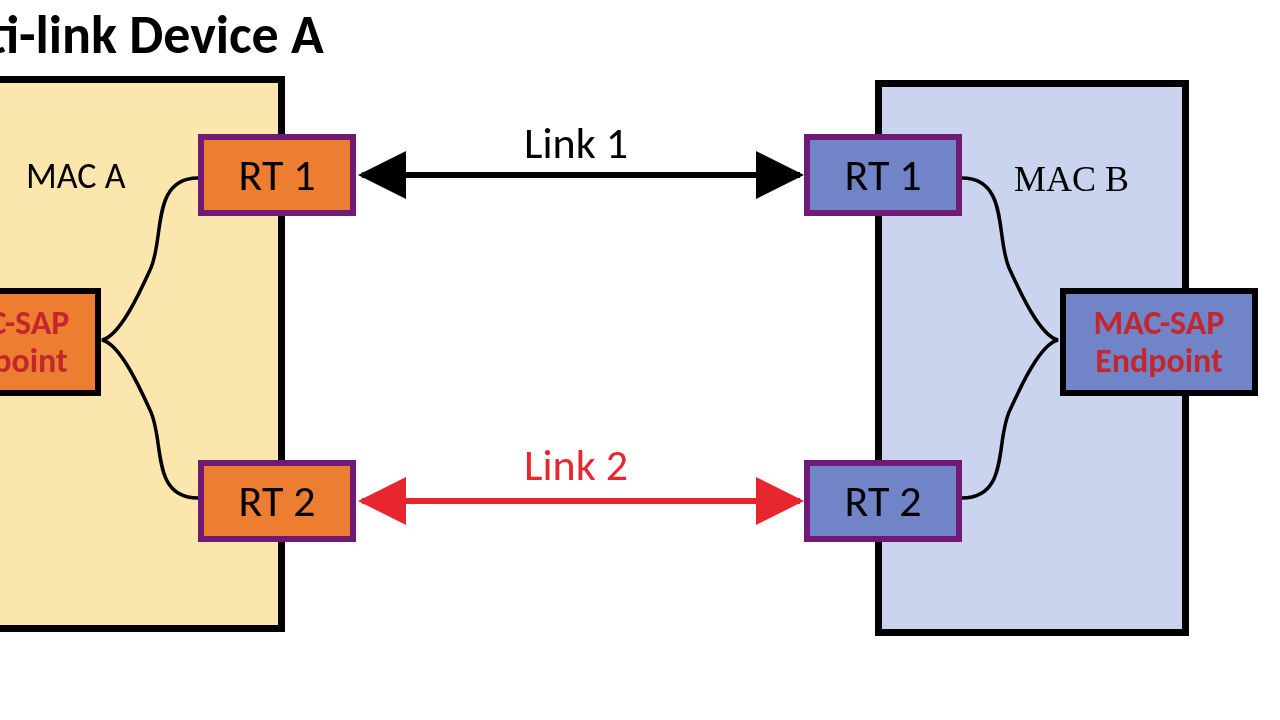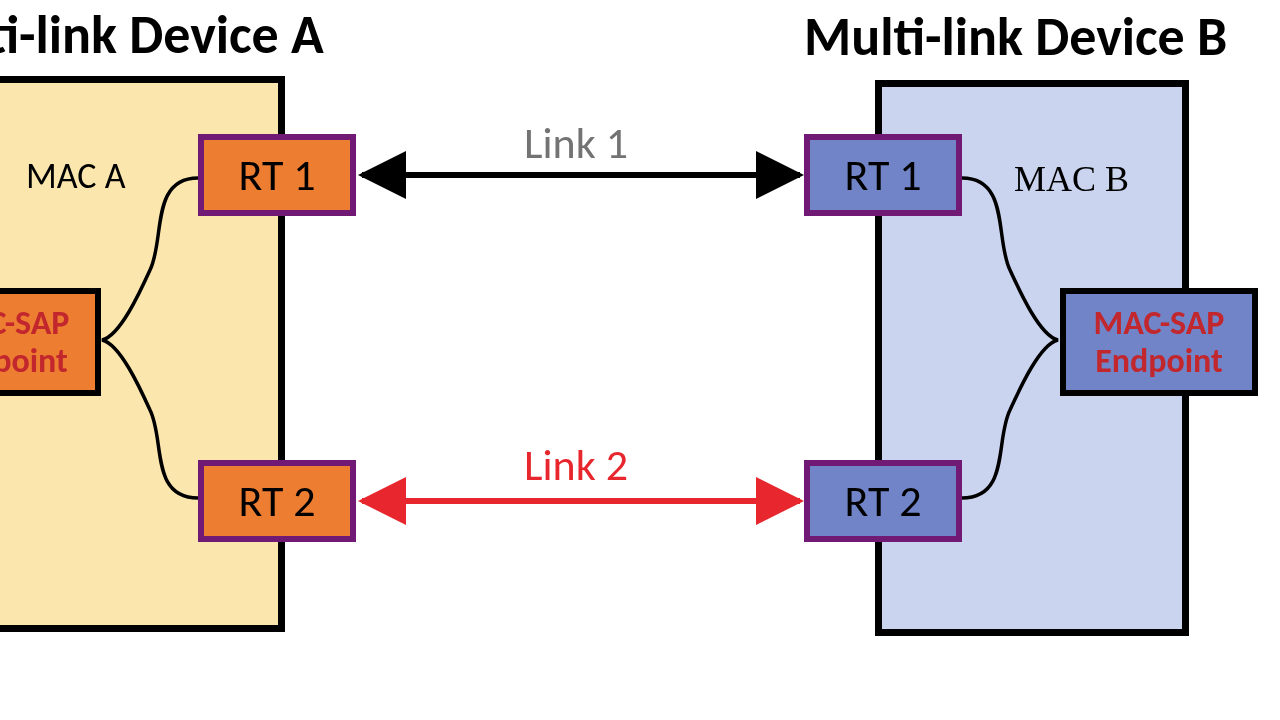--- a/index.html
+++ b/index.html
@@ -67,21 +67,20 @@
     height: 720px;
     pointer-events: none;
   }
 </style>
 </head>
 <body>
 
 <div class="stage">
 
   <div class="abs title" style="left:-102px; top:2px;">Multi-link Device A</div>
-  <div class="abs title" style="left:804px; top:4px;">Multi-link Device B</div>
 
   <div class="abs device-box" style="left: -29px; top: 76px; width: 314px; height: 556px; background: rgb(251, 230, 173);" id="deviceA-box"></div>
 
   <div class="abs device-box" style="left: 875px; top: 80px; width: 314px; height: 556px; background: rgb(202, 212, 238);" id="deviceB-box"></div>
 
   <div class="abs sap-box" style="left: -93px; top: 288px; width: 194px; height: 108px; background: rgb(237, 125, 49);" id="sapA">
     <span class="sap-text">MAC-SAP</span>
     <span class="sap-text">Endpoint</span>
   </div>
 
@@ -94,21 +93,21 @@
   <div class="abs rt-box" style="left: 804px; top: 460px; width: 158px; height: 82px; background: rgb(113, 132, 199);" id="rtB2">RT 2</div>
 
   <div class="abs sap-box" style="left: 1060px; top: 288px; width: 198px; height: 108px; background: rgb(113, 132, 199);" id="sapB">
     <span class="sap-text">MAC-SAP</span>
     <span class="sap-text">Endpoint</span>
   </div>
 
   <div class="abs mac-label" style="left:26px; top:154px;">MAC A</div>
   <div class="abs mac-label" style="left:1014px; top:158px;font-family:Liberation Serif, serif;">MAC B</div>
 
-  <div class="abs link-label" style="left:524px; top:116px; color:#737373;text-align:right;" id="link1label">Link 1</div>
+  <div class="abs link-label" style="left:524px; top:116px; color:#000000;text-align:right;" id="link1label">Link 1</div>
   <div class="abs link-label" style="left: 524px; top: 438px; color: rgb(232, 38, 45);" id="link2label">Link 2</div>
 
   <svg class="overlay" viewBox="0 0 1280 720">
     <defs>
       <marker id="arrBlkF" viewBox="0 0 12 12" refX="11" refY="6" markerWidth="8" markerHeight="8" orient="auto">
         <path d="M0,0 L12,6 L0,12 Z" fill="#000"></path>
       </marker>
       <marker id="arrBlkB" viewBox="0 0 12 12" refX="1" refY="6" markerWidth="8" markerHeight="8" orient="auto">
         <path d="M12,0 L0,6 L12,12 Z" fill="#000"></path>
       </marker>

